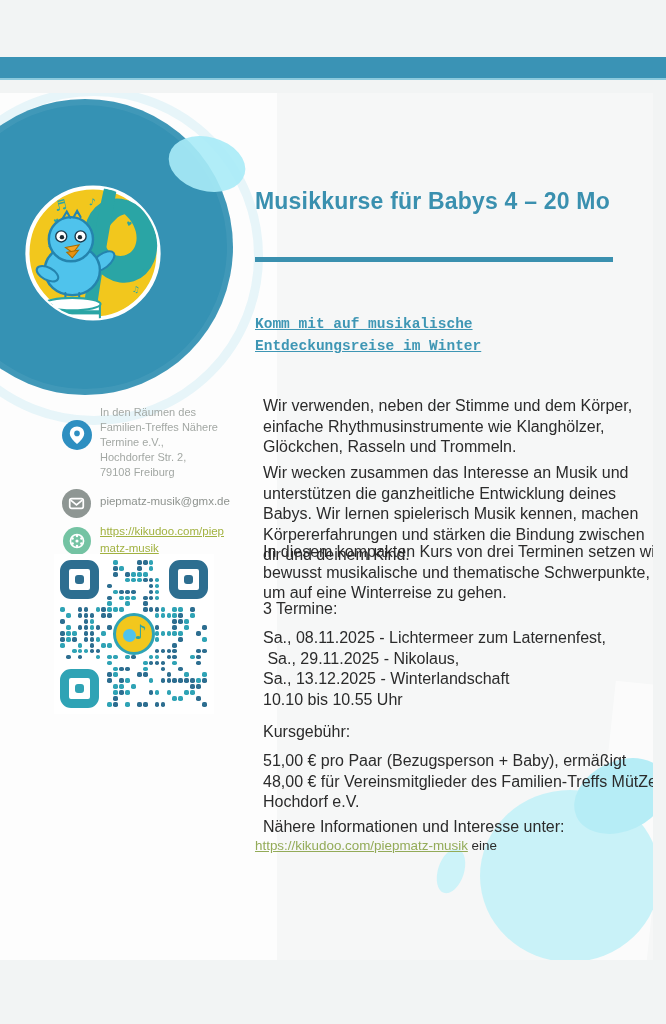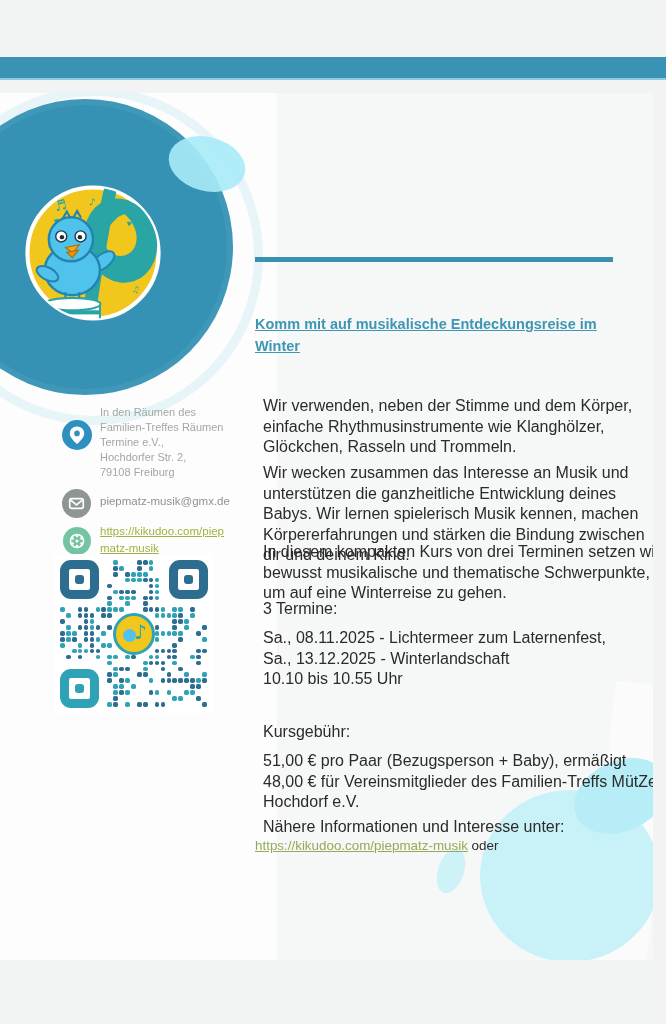--- a/index.html
+++ b/index.html
@@ -44,21 +44,21 @@
   .finder.teal .fdot{background:#2fa3b5;}
   .qr-logo{position:absolute;left:53px;top:53px;width:42px;height:42px;border-radius:50%;
         background:#f2c71d;border:3px solid #2fa3b5;box-sizing:border-box;}
   .qr-logo .birddot{position:absolute;left:7px;top:13px;width:13px;height:13px;border-radius:50%;background:#4fc3ec;}
   .qr-logo .notec{position:absolute;left:18px;top:4px;font-size:20px;color:#2aa5a5;font-family:"DejaVu Sans",sans-serif;}
   
   .title{position:absolute;left:255px;top:93px;width:398px;color:#3a90af;font-weight:bold;
         font-size:23px;line-height:31px;letter-spacing:.2px;white-space:nowrap;}
   .rule{position:absolute;left:255px;top:164px;width:358px;height:5px;background:#3a90af;}
   .subtitle{position:absolute;left:255px;top:220px;width:362px;font-size:14.5px;font-weight:bold;
-        line-height:22px;color:#3e96b4;text-decoration:underline;display:block;}
+        line-height:22px;color:#3e96b4;text-decoration:underline;display:block;font-family:Liberation Mono, monospace;}
   .para{position:absolute;left:255px;width:400px;font-size:16px;line-height:20.5px;color:#2b2b2b;margin:8px;}
   .pre{white-space:pre;}
   .green-link{color:#93ab58;text-decoration:underline;}
   .linkline{position:absolute;left:255px;width:400px;font-size:13.4px;color:#2b2b2b;}
   
   .blob-big{position:absolute;left:480px;top:697px;width:180px;height:172px;border-radius:50%;background:#c9f2f8;}
   .blob-up{position:absolute;left:572px;top:668px;width:98px;height:70px;border-radius:50%;background:#b6edf6;transform:rotate(-25deg);}
   .blob-sliver{position:absolute;left:438px;top:755px;width:26px;height:46px;border-radius:50%;background:#cdf3f9;transform:rotate(18deg);}
   .white-swash{position:absolute;left:600px;top:590px;width:60px;height:300px;background:rgba(255,255,255,.55);transform:rotate(6deg);}
 </style>
@@ -126,21 +126,21 @@
       </g>
     </svg>
 
     <svg class="side-icon" style="left:62px;top:327px;" viewBox="0 0 30 30">
       <circle cx="15" cy="15" r="15" fill="#2e8fc1"></circle>
       <path d="M15,6.5 C10.8,6.5 7.8,9.6 7.8,13.6 C7.8,18.6 15,24 15,24 C15,24 22.2,18.6 22.2,13.6 C22.2,9.6 19.2,6.5 15,6.5 Z" fill="#ffffff"></path>
       <circle cx="15" cy="13.4" r="2.8" fill="#2e8fc1"></circle>
     </svg>
     <div class="addr">
       <div>In den Räumen des</div>
-      <div>Familien-Treffes Räumen</div>
+      <div>Familien-Treffes Nähere</div>
       <div>Termine e.V.,</div>
       <div>Hochdorfer Str. 2,</div>
       <div>79108 Freiburg</div>
     </div>
 
     <svg class="side-icon" style="left:62px;top:396px;width:29px;height:29px;" viewBox="0 0 30 30">
       <circle cx="15" cy="15" r="15" fill="#8e9693"></circle>
       <rect x="8" y="10" width="14" height="10" rx="2" fill="none" stroke="#ffffff" stroke-width="1.8"></rect>
       <path d="M9,11.5 L15,16.5 L21,11.5" fill="none" stroke="#ffffff" stroke-width="1.8"></path>
     </svg>
@@ -365,38 +365,40 @@
           <div class="qr-dot" style="left: 142.08px; top: 142.08px; width: 4.7px; height: 4.7px; background: rgb(45, 110, 144);"></div>
         </div>
     </div>
 
     <div class="white-swash"></div>
     <div class="blob-big"></div>
     <div class="blob-up"></div>
     <div class="blob-sliver"></div>
 
     <div class="title">
+      <div>Musikkurse für Babys 4 – 20 Mo</div>
     </div>
     <div class="rule"></div>
     <a class="subtitle" href="#">Komm mit auf musikalische Entdeckungsreise im Winter</a>
 
     <p class="para" style="top:295px;">Wir verwenden, neben der Stimme und dem Körper, einfache Rhythmusinstrumente wie Klanghölzer, Glöckchen, Rasseln und Trommeln.</p>
     <p class="para" style="top:441px;">In diesem kompakten Kurs von drei Terminen setzen wir bewusst musikalische und thematische Schwerpunkte, um auf eine Winterreise zu gehen.</p>
     <p class="para" style="top:362px;">Wir wecken zusammen das Interesse an Musik und unterstützen die ganzheitliche Entwicklung deines Babys. Wir lernen spielerisch Musik kennen, machen Körpererfahrungen und stärken die Bindung zwischen dir und deinem Kind.</p>
 
     <div class="para" style="top:498px;">3 Termine:</div>
     <div class="para" style="top:527px;">
       <div class="pre">Sa., 08.11.2025 - Lichtermeer zum Laternenfest,</div>
+      <div class="pre"> Sa., 29.11.2025 - Nikolaus,</div>
       <div class="pre">Sa., 13.12.2025 - Winterlandschaft</div>
       <div class="pre">10.10 bis 10.55 Uhr</div>
     </div>
 
     <div class="para" style="top:621px;">Kursgebühr:</div>
     <p class="para" style="top:650px;">51,00 € pro Paar (Bezugsperson + Baby), ermäßigt 48,00 € für Vereinsmitglieder des Familien-Treffs MütZe Hochdorf e.V.</p>
 
     <div class="para" style="top:716px;">Nähere Informationen und Interesse unter:</div>
     <div class="linkline" style="top:745px;">
       <a class="green-link" href="#">https://kikudoo.com/piepmatz-musik</a>
-      <span>oder</span>
+      <span>eine</span>
     </div>
 
   </div>
 </div>
 
 </body></html>

